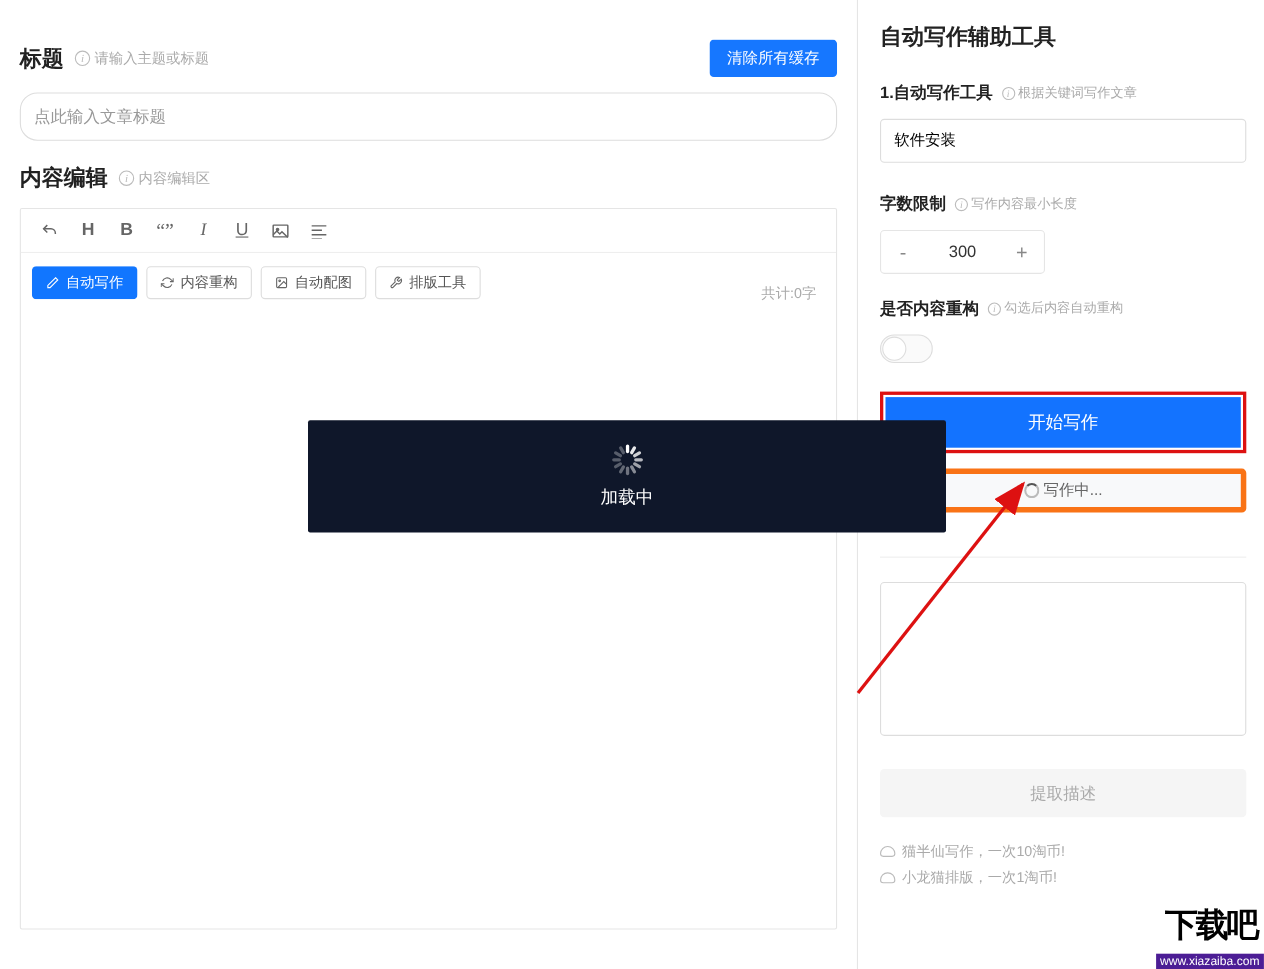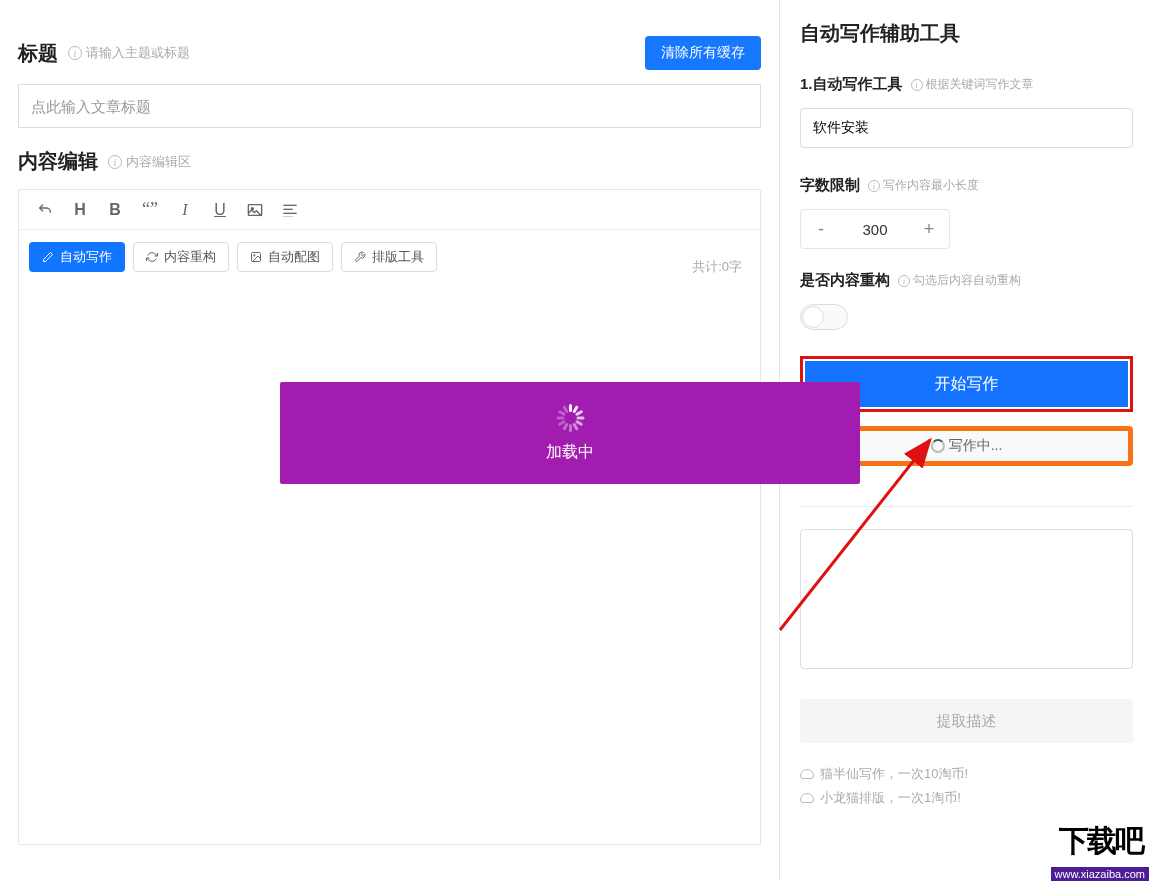--- a/index.html
+++ b/index.html
@@ -16,21 +16,21 @@
   .hint .icon-info { margin-right: 4px; }
   .icon-info { display:inline-block; width:14px; height:14px; border:1px solid #bbb; border-radius:50%; position:relative; }
   .icon-info::after { content:"i"; position:absolute; left:0; right:0; text-align:center; font-size:10px; line-height:13px; color:#bbb; font-style: italic; font-family: Georgia, serif; }
   
   .btn { display:inline-flex; align-items:center; padding:7px 15px; border-radius:4px; font-size:14px; cursor:pointer; border:1px solid transparent; user-select:none; }
   .btn-primary { background:#1677ff; color:#fff; }
   .btn-primary2 { background:#1176ff; color:#fff; }
   .btn-outline { background:#fff; color:#555; border:1px solid #ddd; }
   .btn .btn-icon { margin-right:6px; display:inline-flex; }
   
-  .title-input { width:100%; height:44px; border:1px solid #ddd; border-radius:0; padding:0 12px; font-size:15px; color:#333; outline:none; }
+  .title-input { width:100%; height:44px; border:1px solid #ddd; border-radius:16px; padding:0 12px; font-size:15px; color:#333; outline:none; }
   .title-input::placeholder { color:#999; }
   
   .editor { border:1px solid #e5e5e5; border-radius:2px; margin-top:14px; background:#fff; }
   .toolbar { border-bottom:1px solid #eee; padding:0 10px; display:flex; align-items:center; height:40px; gap:3px; }
   .tb-btn { width:32px; height:32px; display:flex; align-items:center; justify-content:center; color:#666; cursor:pointer; border-radius:3px; font-size:16px; }
   .tb-bold { font-weight:700; }
   .tb-italic { font-style:italic; font-family:Georgia, serif; }
   .tb-underline { text-decoration:underline; }
   
   .action-row { display:flex; align-items:center; padding:8px 10px; gap:8px; }
@@ -63,21 +63,21 @@
   
   .divider { border-top:1px solid #eee; margin-bottom:22px; }
   
   .desc-area { width:100%; height:140px; border:1px solid #ddd; border-radius:4px; margin-bottom:30px; }
   .extract-btn { background:#f5f5f5; color:#aaa; height:44px; display:flex; align-items:center; justify-content:center; font-size:15px; border-radius:4px; margin-bottom:22px; }
   
   .footer-note { font-size:13px; color:#aaa; display:flex; align-items:center; margin-bottom:6px; gap:6px; }
   .pet-icon { width:14px; height:10px; border:1.5px solid #bbb; border-radius:7px 7px 3px 3px; display:inline-block; }
   
   
-  .loading-overlay { position:absolute; left:280px; top:382px; width:580px; height:102px; background:#a21caf; color:#fff; display:flex; flex-direction:column; align-items:center; justify-content:center; gap:10px; border-radius:2px; }
+  .loading-overlay { position:absolute; left:280px; top:382px; width:580px; height:102px; background:#0f172a; color:#fff; display:flex; flex-direction:column; align-items:center; justify-content:center; gap:10px; border-radius:2px; }
   .spinner-lg { width:28px; height:28px; position:relative; }
   .spinner-lg div { position:absolute; width:3px; height:8px; background:#fff; border-radius:2px; left:12.5px; top:0; transform-origin:1.5px 14px; opacity:0.3; }
   .spinner-lg div:nth-child(1){transform:rotate(0deg);opacity:1;}
   .spinner-lg div:nth-child(2){transform:rotate(30deg);opacity:.9;}
   .spinner-lg div:nth-child(3){transform:rotate(60deg);opacity:.8;}
   .spinner-lg div:nth-child(4){transform:rotate(90deg);opacity:.7;}
   .spinner-lg div:nth-child(5){transform:rotate(120deg);opacity:.6;}
   .spinner-lg div:nth-child(6){transform:rotate(150deg);opacity:.5;}
   .spinner-lg div:nth-child(7){transform:rotate(180deg);opacity:.4;}
   .spinner-lg div:nth-child(8){transform:rotate(210deg);opacity:.35;}

